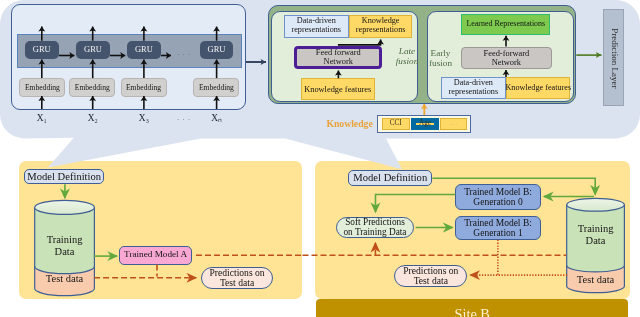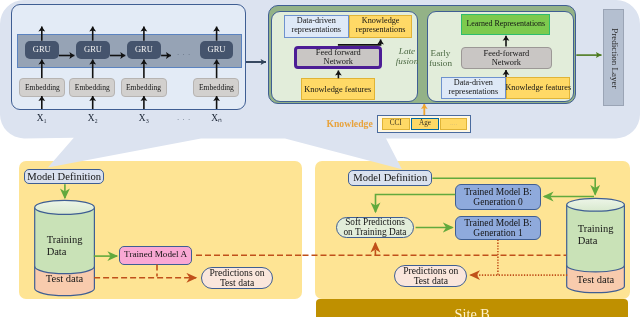--- a/index.html
+++ b/index.html
@@ -6,21 +6,21 @@
   body{width:640px;height:317px;background:#ffffff;font-family:"Liberation Serif",serif;overflow:hidden;}
   #root{position:relative;width:640px;height:317px;z-index:0;}
   .abs{position:absolute;box-sizing:border-box;}
   .ctr{display:flex;align-items:center;justify-content:center;text-align:center;line-height:1.08;}
   #svgbase{position:absolute;left:0;top:0;width:640px;height:317px;pointer-events:none;}
   .lbl{white-space:pre;}
 </style>
 <style>
 .gru{background:#45546D;border-radius:5px;color:#F2F2F2;font-size:8.5px;}
 .emb{background:#D2D0CE;border:1px solid #B7B4B2;border-radius:4px;color:#171717;font-size:7.6px;}
-.cyltext{position:absolute;text-align:left;line-height:1.12;color:#171717;}
+.cyltext{position:absolute;text-align:center;line-height:1.12;color:#171717;}
 </style>
 </head>
 <body>
 <div id="root">
 
 <div class="abs" style="left:10.5px;top:4px;width:235px;height:106px;background:#E3EBF6;border:1px solid #3F5E93;border-radius:9px;"></div>
 
 <div class="abs ctr" style="left:24.9px;top:8.4px;width:202.6px;height:17.3px;background:#E3EBF6;border:1.7px solid #77B34A;margin-top:38px;">
   <span class="lbl" style="font-size:9.3px;color:#171717;">Self-attention</span>
 </div>
@@ -119,21 +119,21 @@
       <span class="lbl">Knowledge features</span>
     </div>
 
 <div class="abs ctr" style="left:326.4px;top:116px;width:80px;height:16px;font-size:9.7px;font-weight:bold;color:#E8A33D;justify-content:flex-start;">
       <span>Knowledge</span>
     </div>
 <div class="abs" style="left:377.2px;top:115.1px;width:94.2px;height:17.5px;background:#FFF8E5;border:1px solid #4A6B9E;"></div>
 <div class="abs ctr" style="left:381.7px;top:117.5px;width:28.2px;height:12.7px;background:#FFD966;border:1px solid #E0B436;font-size:7.2px;color:#3A3320;">
       <span>CCI</span>
     </div>
-<div class="abs ctr" style="left:411.2px;top:117.5px;width:27.5px;height:12.7px;background:#FFD966;border:1px solid #0369a1;font-size:7.2px;color:#3A3320;">
+<div class="abs ctr" style="left:411.2px;top:117.5px;width:27.5px;height:12.7px;background:#FFD966;border:5px solid #0369a1;font-size:7.2px;color:#3A3320;">
       <span>Age</span>
     </div>
 <div class="abs ctr" style="left:440.1px;top:117.5px;width:27px;height:12.7px;background:#FFD966;border:1px solid #E0B436;font-size:7.2px;color:#D9BE74;">
       <span>....</span>
     </div>
 
 <div class="abs" style="left:603.2px;top:9.2px;width:20.8px;height:96.5px;background:#B4BFD0;border:1px solid #9AA4B5;">
   <div style="position:absolute;left:-38px;top:38px;width:96.5px;height:20.8px;display:flex;align-items:center;justify-content:center;transform:rotate(90deg);font-size:9px;color:#2A2A2A;">
      <span>Prediction Layer</span>
   </div>

